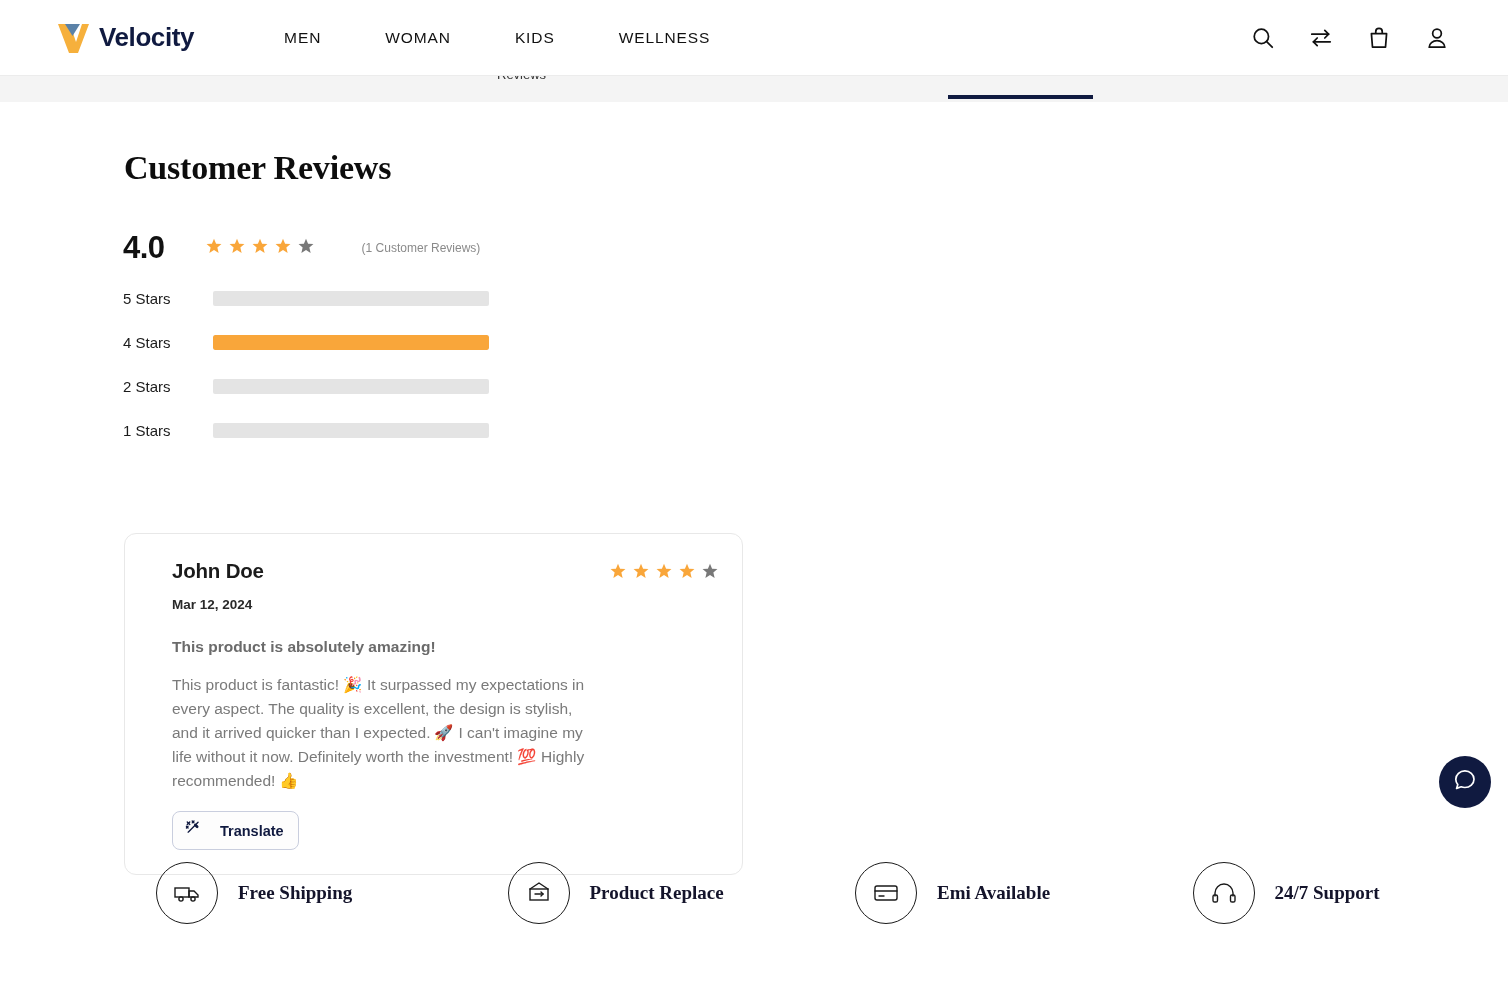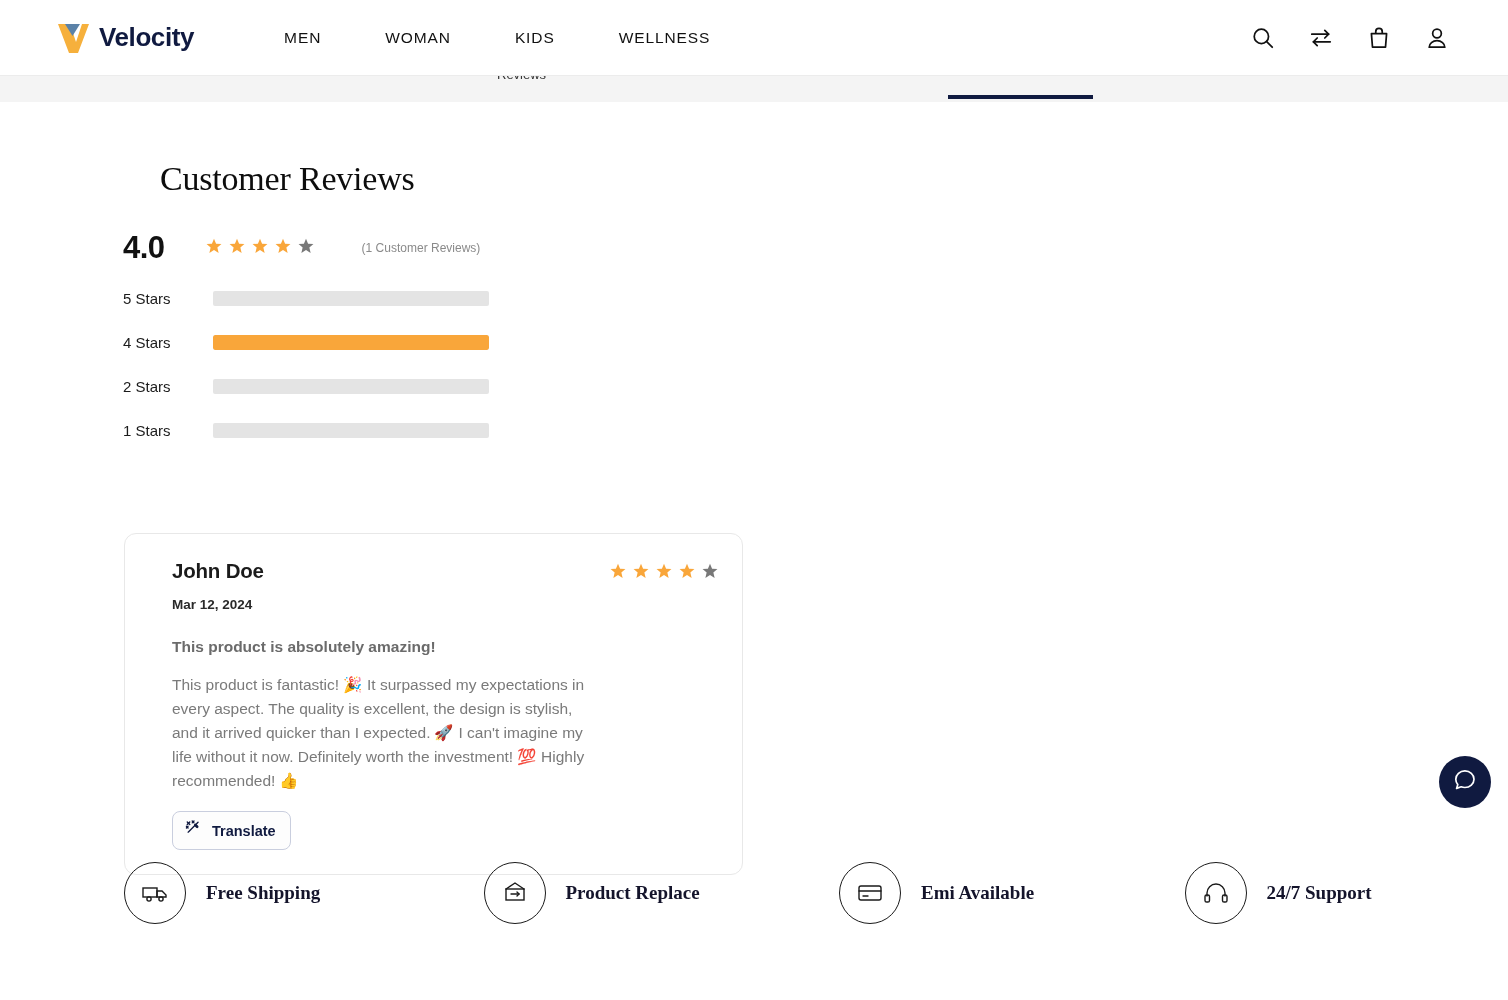--- a/index.html
+++ b/index.html
@@ -44,25 +44,24 @@
     font-size: 13px; color: #333; white-space: nowrap;
   }
   .tab-underline {
     position: absolute; left: 948px; top: 19px;
     width: 145px; height: 4px; background: #101a40;
   }
 
   
   .main { position: absolute; top: 102px; left: 0; width: 1508px; }
   .section-title {
-    position: absolute; left: 124px; top: 58px;
+    position: absolute; left: 124px; top: 47px;
     font-family: "Liberation Serif", serif;
-    font-size: 34px; font-weight: normal; color: #0d0d0d;
+    font-size: 34px; font-weight: bold; color: #0d0d0d;
     letter-spacing: -0.2px;
-    margin-left: 36px;
   }
 
   
   .summary { position: absolute; left: 123px; top: 128px; display:flex; align-items:center; }
   .score { font-size: 31px; font-weight: bold; color: #111; letter-spacing: -0.5px; }
   .summary-stars { display: flex; gap: 7px; margin-left: 41px; }
   .summary-count {
     margin-left: 48px; font-size: 12px; color: #8a8a8a; white-space: nowrap;
   }
   .star { display:block; }
@@ -97,33 +96,33 @@
   .review-top { display: flex; align-items: flex-start; gap: 28px; }
   .reviewer-name { font-size: 20.5px; color: #1b1b1b; font-weight: 600; letter-spacing: -0.2px; }
   .review-stars { margin-left: auto; display: flex; gap: 7px; padding-top: 4px; }
   .review-date { font-size: 13.5px; color: #2a2a2a; font-weight: 600; margin-top: 14px; }
   .review-title { font-size: 15.5px; color: #6b6b6b; font-weight: bold; margin-top: 26px; }
   .review-text {
     font-size: 15.5px; color: #7a7a7a; line-height: 24px; margin-top: 17px;
     max-width: 425px;
   }
   .translate-btn {
-    margin-top: 18px; display: inline-flex; align-items: center; gap: 9px;
+    margin-top: 18px; display: inline-flex; align-items: center; gap: 17px;
     border: 1px solid #c9cede; border-radius: 8px; background: #fdfdfd;
     padding: 8px 14px 8px 12px; cursor: pointer;
     font-size: 14.5px; color: #101a40; font-weight: 600;
   }
 
   
   .features {
     position: absolute; top: 862px; left: 0; width: 1508px;
     display: flex; align-items: flex-start;
   }
   .feature { display: flex; align-items: center; flex: 1; }
-  .feature:nth-child(1) { padding-left: 124px; }
+  .feature:nth-child(1) { padding-left: 124px; margin-left: 32px; }
   .feature:nth-child(2) { padding-left: 36px; }
   .feature:nth-child(3) { padding-left: 32px; }
   .feature:nth-child(4) { padding-left: 22px; }
   .feat-circle {
     width: 62px; height: 62px; border: 1.5px solid #1a1a1a; border-radius: 50%;
     flex: 0 0 62px; display:flex; align-items:center; justify-content:center;
   }
   .feat-label {
     margin-left: 20px; font-family: "Liberation Serif", serif;
     font-size: 19px; font-weight: bold; color: #14142b; white-space: nowrap;

